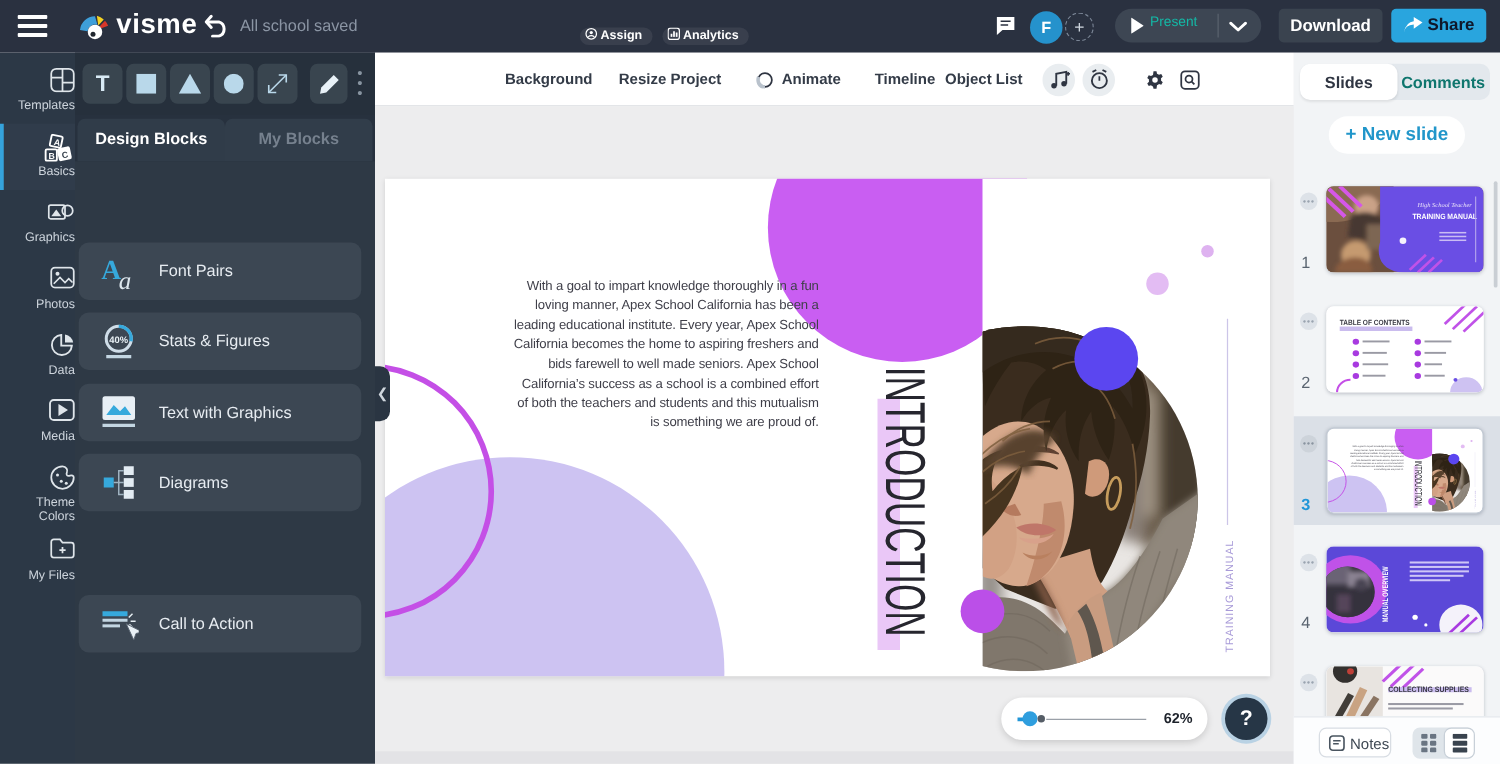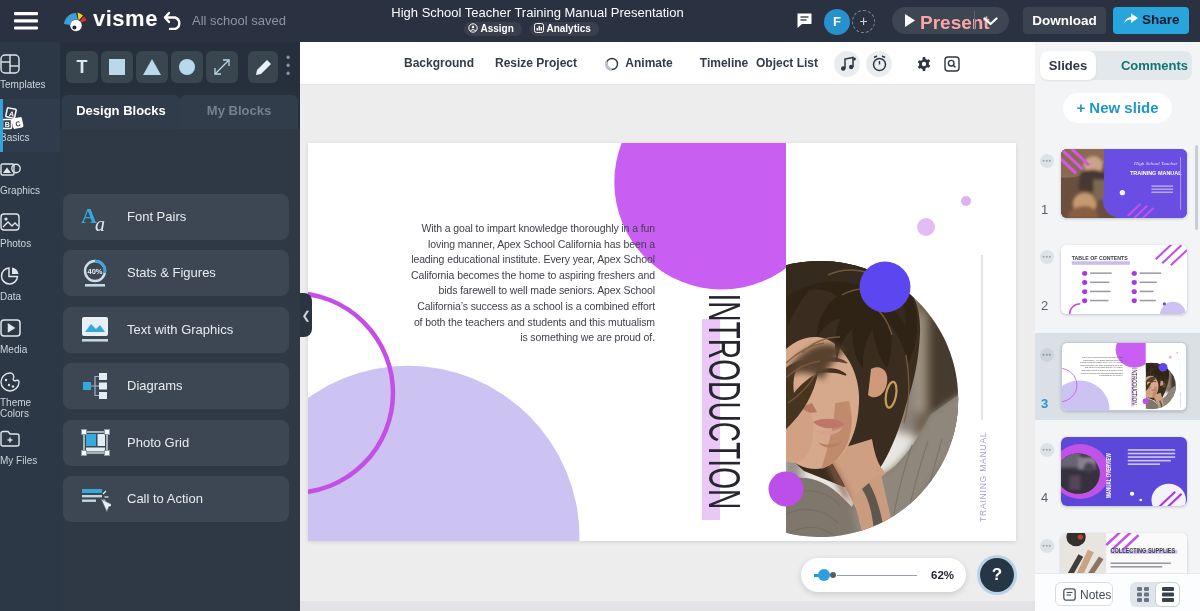--- a/index.html
+++ b/index.html
@@ -4,21 +4,21 @@
 html,body{width:1200px;height:611px;overflow:hidden;font-family:"Liberation Sans",sans-serif;background:#ededef}
 .abs{position:absolute}
 #topbar{position:absolute;left:0;top:0;width:1200px;height:42px;background:#2a3140;z-index:30}
 #leftnav{position:absolute;left:0;top:42px;width:60px;height:569px;background:#2c3846;z-index:20}
 #panel{position:absolute;left:60px;top:42px;width:240px;height:569px;background:#2e3945;z-index:20}
 #toolstrip{position:absolute;left:0;top:0;width:240px;height:50px;background:#26303c}
 #toolbar{position:absolute;left:300px;top:42px;width:735px;height:43px;background:#ffffff;border-bottom:1px solid #e3e5e8;z-index:10}
 #canvas{position:absolute;left:300px;top:85px;width:735px;height:526px;background:#ededee}
 #rightpanel{position:absolute;left:1035px;top:42px;width:165px;height:569px;background:#f2f4f6;z-index:10}
 #slide{position:absolute;left:8px;top:58px;width:708px;height:398px;background:#fff;box-shadow:0 1px 4px rgba(0,0,0,.12)}
-.navitem{width:60px;height:53px;color:#cdd4dc;font-size:10px;text-align:left;position:relative;padding-top:8px}
+.navitem{width:60px;height:53px;color:#cdd4dc;font-size:10px;text-align:right;position:relative;padding-top:8px}
 .navitem .ic{height:22px;margin-bottom:3px}
 .navitem.active{background:#303c4b}
 .navitem.active:before{content:"";position:absolute;left:0;top:0;width:3px;height:100%;background:#35a3dc}
 .card{position:absolute;left:3px;width:226px;height:46px;background:#3c4753;border-radius:8px;color:#e7ecf1;font-size:13px}
 .card .lbl{position:absolute;left:64px;top:15px;white-space:nowrap}
 .card svg{position:absolute;left:18px;top:9px}
 .tile{position:absolute;top:9px;width:32px;height:32px;background:#39454f;border-radius:6px;display:flex;align-items:center;justify-content:center}
 .tbtxt{position:absolute;top:0;height:43px;line-height:43px;color:#333b47;font-size:12px;font-weight:700;white-space:nowrap;transform:translateX(-50%)}
 .thumb{position:absolute;left:26px;width:126px;height:69px;background:#fff;border-radius:6px;overflow:hidden;box-shadow:0 1px 3px rgba(40,50,70,.25)}
 .tnum{position:absolute;left:6px;font-size:13px;color:#5a6470}
@@ -39,21 +39,20 @@
     <path d="M22 8.5 A12 12 0 0 1 24.5 12.5 L19 14.5 A6 6 0 0 0 17.8 13 Z" fill="#d8372a"></path>
     <circle cx="14" cy="17.5" r="5.8" fill="#fff"></circle>
       <circle cx="12.4" cy="19.4" r="2" fill="#20262e"></circle>
   </svg>
   <div class="abs" style="left:93px;top:6px;color:#fff;font-size:22px;font-weight:700;letter-spacing:0.5px;font-family:'Liberation Sans',sans-serif">visme</div>
   <svg class="abs" style="left:163px;top:11px" width="20" height="19" viewBox="0 0 20 19">
       <path d="M6 2 L2 6.5 L6 11" fill="none" stroke="#fff" stroke-width="2.4" stroke-linecap="round" stroke-linejoin="round"></path>
       <path d="M2.5 6.5 H12 A6 6 0 0 1 12 18 H7" fill="none" stroke="#fff" stroke-width="2.4" stroke-linecap="round"></path>
     </svg>
   <div class="abs" style="left:192px;top:13px;color:#8b95a4;font-size:13px">All school saved</div>
-  <div class="abs" style="left:0;top:5px;width:1075px;text-align:center;color:#fcfdfe;font-size:13px">High School Teacher Training Manual Presentation</div>
   <div class="abs" style="left:464px;top:22px;height:14px;background:rgba(255,255,255,.07);border-radius:7px;color:#fff;font-size:10px;font-weight:700;line-height:14px;padding:0 8px 0 4px"><svg width="10" height="10" viewBox="0 0 10 10" style="vertical-align:-1px">
         <circle cx="5" cy="5" r="4.2" fill="none" stroke="#fff" stroke-width="1"></circle>
         <circle cx="5" cy="4" r="1.3" fill="#fff"></circle>
         <path d="M2.5 7.5 Q5 5.5 7.5 7.5" fill="none" stroke="#fff" stroke-width="1"></path>
       </svg> Assign</div>
   <div class="abs" style="left:530px;top:22px;height:14px;background:rgba(255,255,255,.07);border-radius:7px;color:#fff;font-size:10px;font-weight:700;line-height:14px;padding:0 8px 0 4px"><svg width="10" height="10" viewBox="0 0 10 10" style="vertical-align:-1px">
         <rect x="0.5" y="0.5" width="9" height="9" rx="2" fill="none" stroke="#fff"></rect>
         <rect x="2.5" y="5" width="1.4" height="2.5" fill="#fff"></rect>
         <rect x="4.5" y="3" width="1.4" height="4.5" fill="#fff"></rect>
         <rect x="6.6" y="4" width="1.4" height="3.5" fill="#fff"></rect>
@@ -64,21 +63,21 @@
         <line x1="4.5" y1="5" x2="12.5" y2="5"></line>
         <line x1="4.5" y1="8" x2="10.5" y2="8"></line>
       </g>
     </svg>
   <div class="abs" style="left:824px;top:9px;width:26px;height:26px;border-radius:50%;background:#2592cc;color:#fff;font-size:13px;font-weight:700;text-align:center;line-height:26px">F</div>
   <div class="abs" style="left:852px;top:10px;width:23px;height:23px;border-radius:50%;border:1.4px dashed #7a8595;color:#cfd6de;font-size:14px;text-align:center;line-height:21px">+</div>
   <div class="abs" style="left:892px;top:7px;width:117px;height:27px;background:#3d4653;border-radius:14px">
     <svg class="abs" style="left:12px;top:7px" width="11" height="13" viewBox="0 0 11 13">
         <path d="M1 0 L11 6.5 L1 13 Z" fill="#fff"></path>
       </svg>
-    <div class="abs" style="left:28px;top:5px;color:#fca5a5;font-size:19px;font-weight:700">Present</div>
+    <div class="abs" style="left:28px;top:5px;color:#14b8a6;font-size:11px;font-weight:400">Present</div>
     <div class="abs" style="left:82px;top:4px;width:1px;height:19px;background:#59626e"></div>
     <svg class="abs" style="left:91px;top:10px" width="15" height="9" viewBox="0 0 15 9">
         <path d="M1.5 1.5 L7.5 7 L13.5 1.5" fill="none" stroke="#fff" stroke-width="2.2" stroke-linecap="round" stroke-linejoin="round"></path>
       </svg>
   </div>
   <div class="abs" style="left:1023px;top:7px;width:83px;height:27px;background:#3a434f;border-radius:4px;color:#fff;font-size:13.5px;font-weight:700;text-align:center;line-height:27px">Download</div>
   <div class="abs" style="left:1113px;top:7px;width:76px;height:27px;background:#29a5de;border-radius:4px">
     <svg class="abs" style="left:9px;top:6px" width="17" height="14" viewBox="0 0 17 14">
         <path d="M1 13 Q2 7 9 6.5 L9 10 L16 5 L9 0.5 L9 4 Q3 4.5 1 13 Z" fill="#fff"></path>
       </svg>
@@ -203,35 +202,20 @@
           <rect x="18" y="20" width="8" height="7"></rect>
         </g>
         <g stroke="#9fb2c0" stroke-width="1.2" fill="none">
           <path d="M10 14 H14 V4.5 H18"></path>
           <path d="M14 14 H18"></path>
           <path d="M14 14 V23.5 H18"></path>
         </g>
       </svg>
       <div class="lbl">Diagrams</div>
     </div>
- <div class="card" style="top:377.5px">
-      <svg width="30" height="28" viewBox="0 0 30 28">
-        <rect x="3" y="3" width="23" height="21" fill="none" stroke="#cfdde8" stroke-width="1.4"></rect>
-        <rect x="5" y="5" width="10" height="12" fill="#36a9dc"></rect>
-        <rect x="16.5" y="5" width="7.5" height="12" fill="#e3ecf3"></rect>
-        <rect x="5" y="18.5" width="19" height="4" fill="#e3ecf3"></rect>
-        <g fill="#fff" stroke="#8a99a8" stroke-width="1">
-          <rect x="0.5" y="0.5" width="5" height="5"></rect>
-          <rect x="23.5" y="0.5" width="5" height="5"></rect>
-          <rect x="0.5" y="21.5" width="5" height="5"></rect>
-          <rect x="23.5" y="21.5" width="5" height="5"></rect>
-        </g>
-      </svg>
-      <div class="lbl">Photo Grid</div>
-    </div>
  <div class="card" style="top:434px">
       <svg width="30" height="28" viewBox="0 0 30 28">
         <rect x="1" y="4" width="20" height="4" fill="#36a9dc"></rect>
         <rect x="1" y="10" width="20" height="2.4" fill="#c3d6e2"></rect>
         <rect x="1" y="14.5" width="14" height="2.4" fill="#c3d6e2"></rect>
         <g stroke="#e8f0f5" stroke-width="1.2">
           <line x1="22" y1="9" x2="25" y2="6"></line>
           <line x1="23.5" y1="12" x2="27.5" y2="12"></line>
           <line x1="22.5" y1="14.5" x2="25" y2="17"></line>
         </g>
@@ -395,21 +379,21 @@
   <div class="abs" style="left:29px;top:14px;width:6px;height:6px;border-radius:50%;background:#555d66"></div>
   <div class="abs" style="left:36px;top:16.5px;width:80px;height:1.5px;background:#9aa0a8"></div>
   <div class="abs" style="left:130px;top:11px;color:#1d222b;font-size:11.5px;font-weight:700">62%</div>
 </div>
 <div class="abs" style="left:677px;top:470px;width:40px;height:40px;border-radius:50%;background:#b9d2e4"></div>
 <div class="abs" style="left:680px;top:473px;width:34px;height:34px;border-radius:50%;background:#263646;color:#fff;font-size:17px;font-weight:700;text-align:center;line-height:34px">?</div>
 <div class="abs" style="left:0;top:516px;width:735px;height:10px;background:#e3e3e6"></div>
 </div>
 <div id="rightpanel">
  <div class="abs" style="left:5px;top:9px;width:152px;height:29px;background:#e3e8ed;border-radius:8px">
-   <div class="abs" style="left:0;top:0;width:56px;height:29px;background:#fff;border-radius:8px;box-shadow:0 1px 2px rgba(0,0,0,.08);color:#2f3542;font-size:13px;font-weight:700;text-align:center;line-height:29px">Slides</div>
+   <div class="abs" style="left:0;top:0;width:78px;height:29px;background:#fff;border-radius:8px;box-shadow:0 1px 2px rgba(0,0,0,.08);color:#2f3542;font-size:13px;font-weight:700;text-align:center;line-height:29px">Slides</div>
    <div class="abs" style="left:77px;top:0;width:75px;height:29px;color:#0f766e;font-size:13px;font-weight:700;text-align:center;line-height:29px">Comments</div>
  </div>
  <div class="abs" style="left:28px;top:51px;width:109px;height:30px;background:#fff;border-radius:15px;color:#2196ca;font-size:15px;font-weight:700;text-align:center;line-height:30px">+ New slide</div>
 
  <div class="abs" style="left:0;top:291px;width:165px;height:87px;background:#dbe0e7"></div>
 
  <div class="thumb" style="top:107px"><svg width="126" height="69" viewBox="0 0 117 68" preserveAspectRatio="none">
    <rect width="117" height="68" fill="#7a5a48"></rect>
    <rect x="0" y="0" width="50" height="68" fill="#6b4f3e"></rect>
    <path d="M0 0 H50 C40 20 20 30 0 28 Z" fill="#8a6a52"></path>

